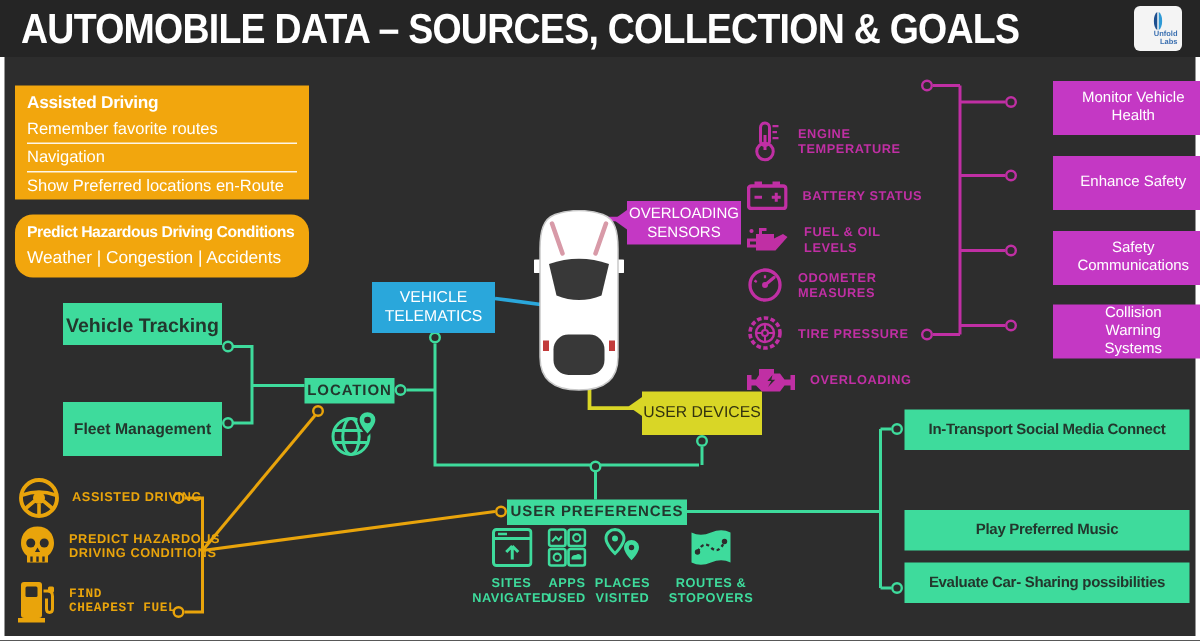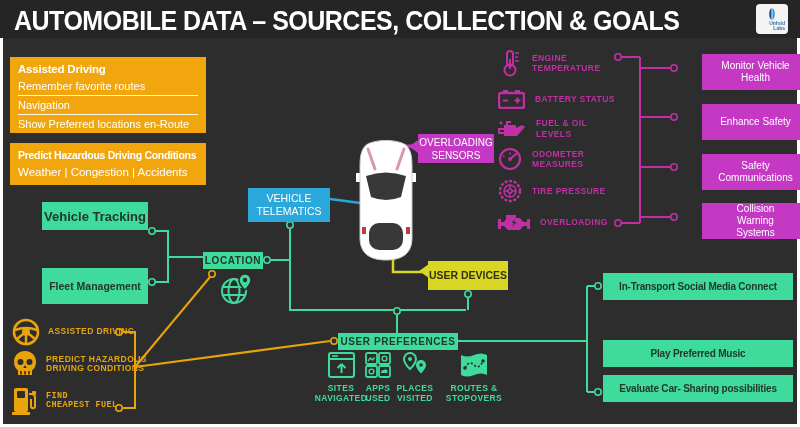--- a/index.html
+++ b/index.html
@@ -25,28 +25,28 @@
   .opanel{position:absolute;z-index:2;background:#F2A60D;color:#fff;box-sizing:border-box;padding:5px 8px;}
   .op-head{font-weight:bold;font-size:11.5px;line-height:15px;letter-spacing:-0.2px;}
   .op-item{font-size:11px;line-height:18px;}
   .op-item + .op-item{border-top:1px solid rgba(255,255,255,0.9);}
   .op-sub{font-size:11.5px;line-height:19px;}
 
   
   .green{background:#3EDB9C;color:#23372d;font-weight:bold;}
   .magenta{background:#C438C4;color:#fff;}
   .blue{background:#2AA7DB;color:#fff;}
-  .yellow{background:#D9D626;color:#33330f;font-weight:bold;}
+  .yellow{background:#D9D626;color:#33330f;font-weight:normal;}
 
   .smallnode{font-size:10px;line-height:13px;}
   .goalbox-m{left:702px;width:107px;font-size:10px;line-height:12px;padding:18px;}
   .goalbox-g{left:603px;width:190px;height:27px;font-size:10px;letter-spacing:-0.2px;white-space:nowrap;}
 
   
-  .sensor-row{position:absolute;z-index:2;display:flex;align-items:center;gap:10px;left:498px;width:130px;}
+  .sensor-row{position:absolute;z-index:2;display:flex;align-items:center;gap:10px;left:498px;width:130px;margin-top:31px;}
   .sensor-label{color:#C02FA4;font-size:8.5px;font-weight:bold;letter-spacing:0.4px;line-height:10.5px;width:86px;}
   .sicon{flex:0 0 auto;}
 
   
   .driver-row{position:absolute;z-index:2;display:flex;align-items:center;gap:8px;left:12px;}
   .driver-label{color:#E9A40B;font-size:8.5px;font-weight:bold;letter-spacing:0.4px;line-height:9.5px;}
 
   
   .pref-col{position:absolute;z-index:2;width:64px;display:flex;flex-direction:column;align-items:center;gap:6px;}
   .pref-label{color:#3EDB9C;font-size:8.5px;font-weight:bold;letter-spacing:0.4px;line-height:9.5px;text-align:center;}
@@ -131,21 +131,21 @@
       </g>
     </g>
   </svg>
 
   <div class="opanel" style="left:10px;top:57px;width:196px;height:76px;">
     <div class="op-head">Assisted Driving</div>
     <div class="op-item">Remember favorite routes</div>
     <div class="op-item">Navigation</div>
     <div class="op-item">Show Preferred locations en-Route</div>
   </div>
-  <div class="opanel" style="left:10px;top:143px;width:196px;height:42px;">
+  <div class="opanel" style="left:10px;top:143px;width:196px;height:42px;border-radius:12px;">
     <div class="op-head" style="font-size:10.5px;letter-spacing:-0.3px;">Predict Hazardous Driving Conditions</div>
     <div class="op-sub">Weather | Congestion | Accidents</div>
   </div>
 
   <div class="node green smallnode" style="left:42px;top:202px;width:106px;height:28px;font-size:13px;">Vehicle Tracking</div>
   <div class="node green smallnode" style="left:42px;top:268px;width:106px;height:36px;font-size:10.5px;">Fleet Management</div>
   <div class="node green" style="left:203px;top:252px;width:60px;height:17px;font-size:10px;letter-spacing:0.6px;">LOCATION</div>
 
   <svg class="globe" width="36" height="34" viewBox="0 0 36 34">
     <g stroke="#3EDB9C" stroke-width="2" fill="none">

